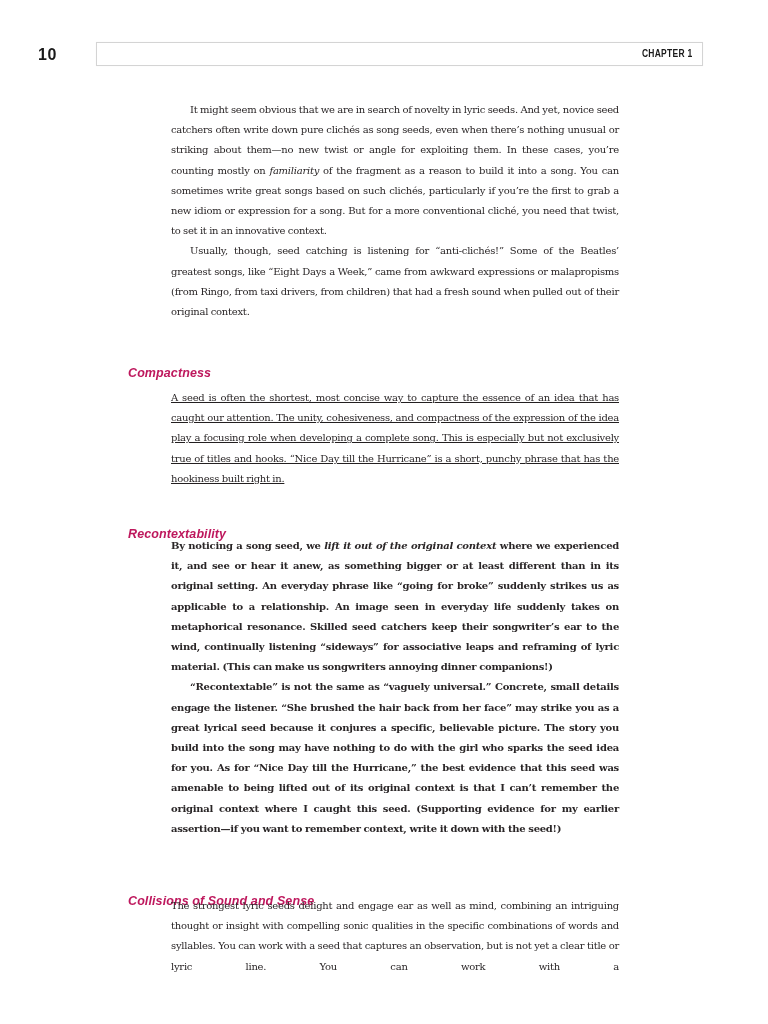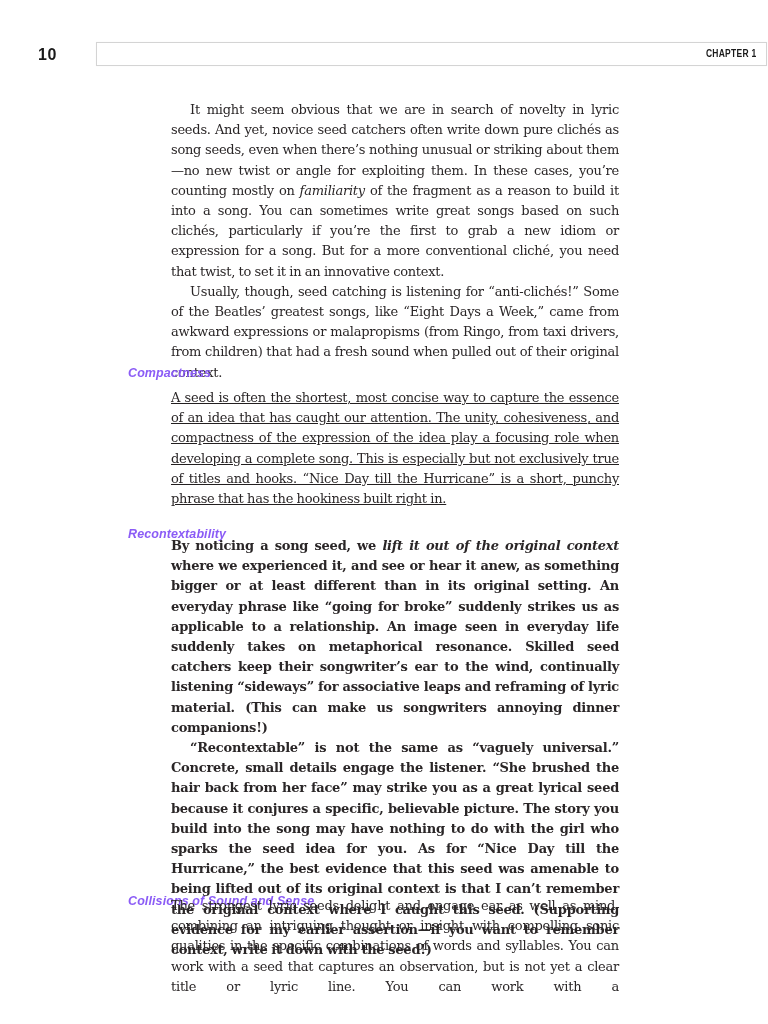--- a/index.html
+++ b/index.html
@@ -3,42 +3,42 @@
 <meta charset="utf-8">
 <style>
   html, body { margin: 0; padding: 0; background: #ffffff; }
   body { width: 768px; height: 1024px; position: relative; overflow: hidden; color: #231f20; }
   .page-number {
     position: absolute; left: 38px; top: 46px;
     font-family: "Liberation Sans", sans-serif; font-weight: bold; font-size: 16px;
     letter-spacing: 0.5px; color: #1a1a1a;
   }
   .header-box {
-    position: absolute; left: 96px; top: 42px; width: 671px; height: 24px;
+    position: absolute; left: 96px; top: 42px; width: 607px; height: 24px;
     border: 1px solid #d4d4d4; box-sizing: border-box; background: #fff;
     box-shadow: 0 0 1px rgba(0,0,0,0.06);
     text-decoration: underline;
   }
   .chapter-label {
     position: absolute; right: 10px; top: 5px;
     font-family: "Liberation Sans", sans-serif; font-weight: bold; font-size: 10px;
     letter-spacing: 0.3px; color: #1a1a1a; transform: scaleX(0.85); transform-origin: right center;
   }
   .content { position: absolute; left: 0; top: 0; width: 768px; }
   .body-block { position: absolute; left: 171px; width: 448px; }
   p {
     margin: 0; font-family: "DejaVu Serif", "Liberation Serif", serif;
-    font-size: 13px; line-height: 20.2px; text-align: justify; color: #2a2627;
+    font-size: 10px; line-height: 20.2px; text-align: justify; color: #2a2627;
     letter-spacing: -0.25px; word-spacing: -0.4px;
   }
   p.indent { text-indent: 19px; }
   h3 {
     position: absolute; left: 128px; margin: 0;
     font-family: "Liberation Sans", sans-serif; font-weight: bold; font-style: italic;
-    font-size: 12.5px; color: #8b5cf6; letter-spacing: 0.1px;
+    font-size: 12.5px; color: #be185d; letter-spacing: 0.1px;
   }
   em { font-style: italic; }
 </style>
 </head>
 <body>
 
 <div class="page-number">10</div>
 <div class="header-box">
   <span class="chapter-label">CHAPTER 1</span>
 </div>

